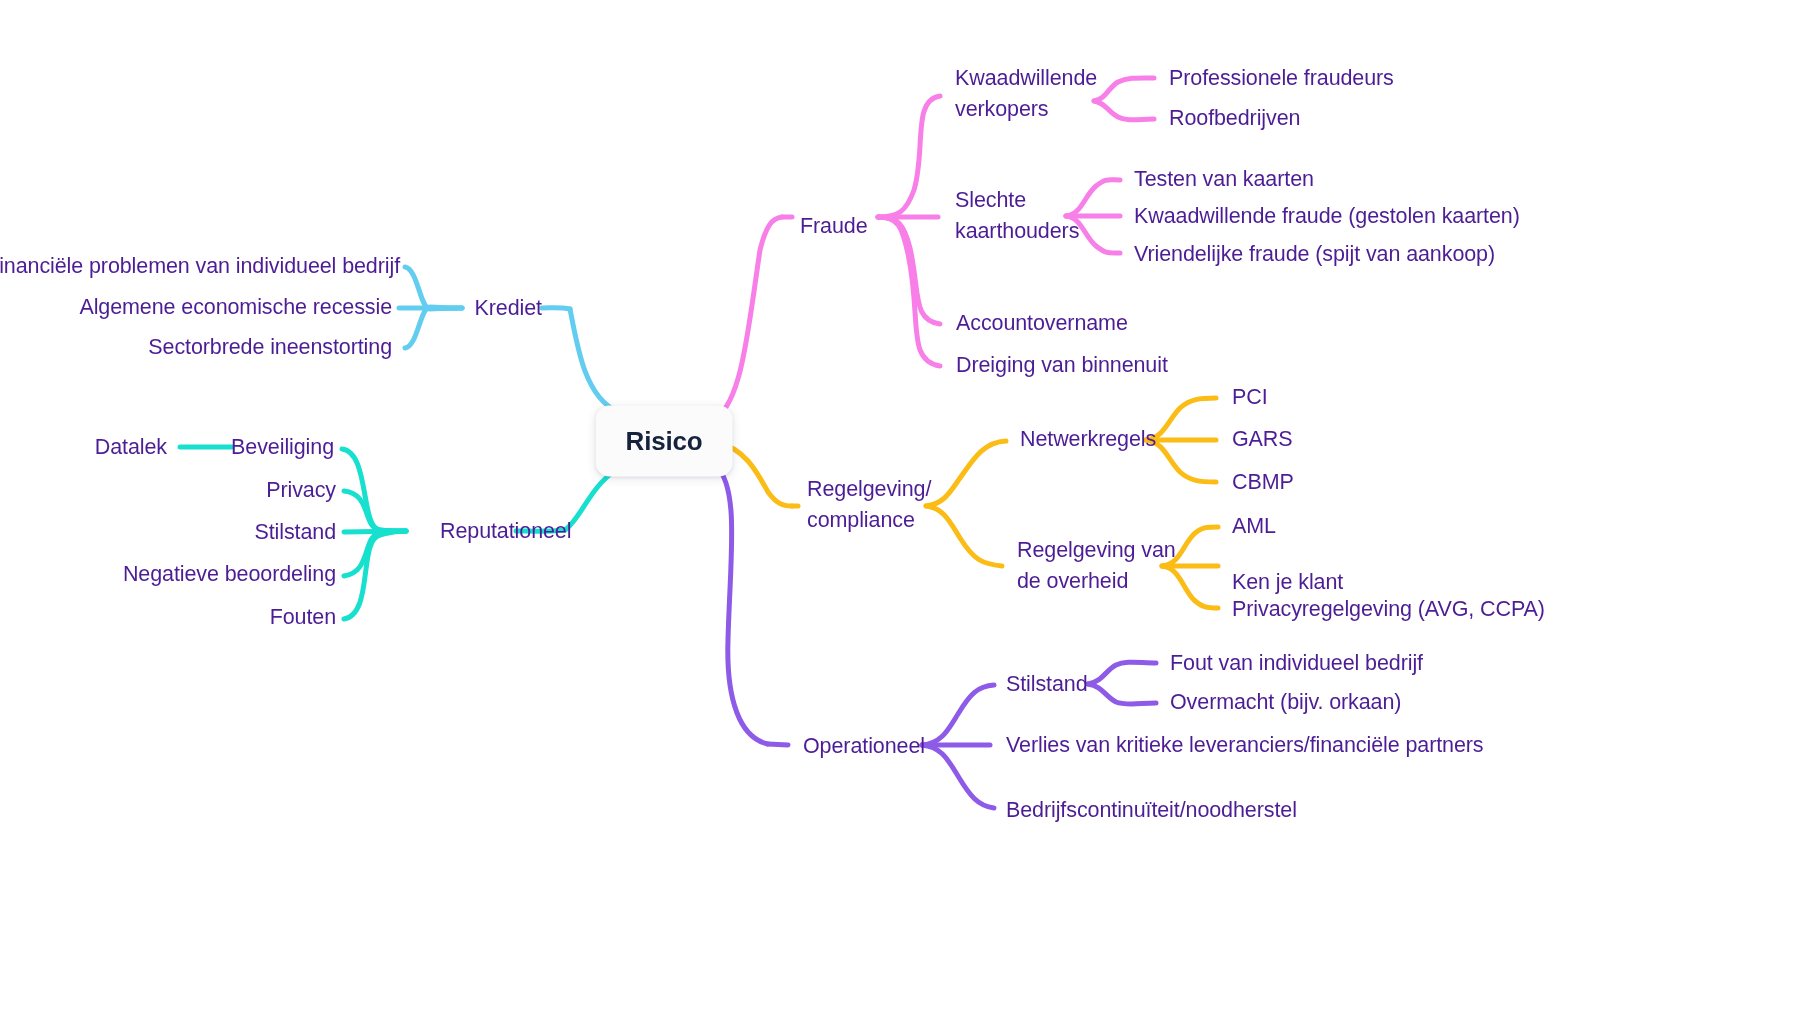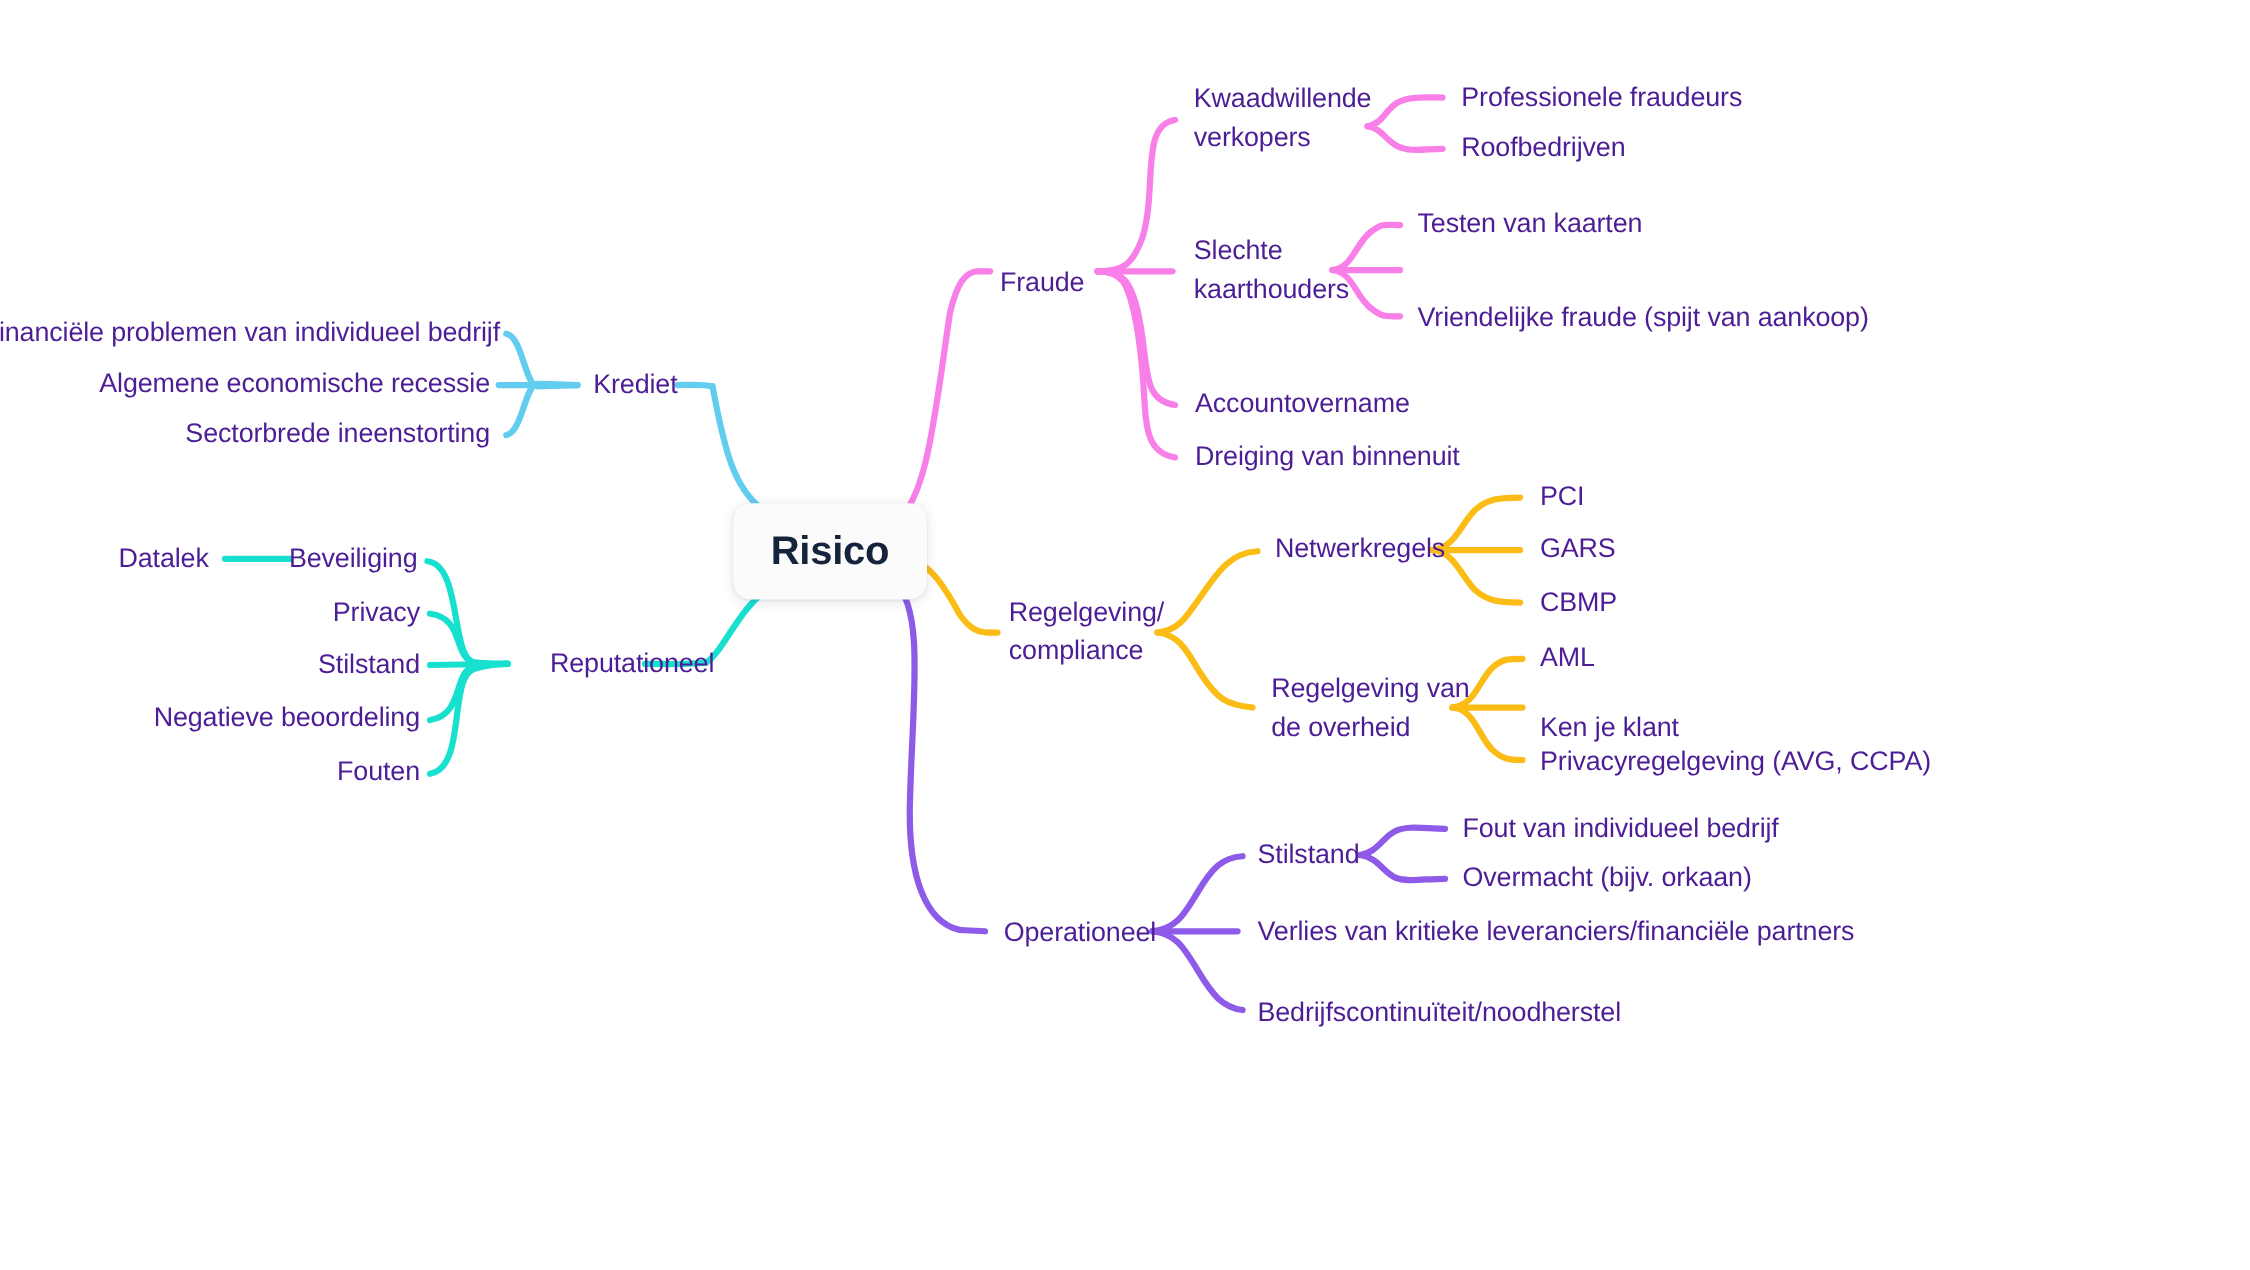--- a/index.html
+++ b/index.html
@@ -25,21 +25,21 @@
   .node.l{transform:translate(-100%,-50%);text-align:right;} 
 
   #root{
     position:absolute;
     transform:translate(-50%,-50%);
     background:#fbfbfb;
     border-radius:14px;
     box-shadow:0 2px 10px rgba(20,30,60,.10), 0 1px 3px rgba(20,30,60,.07);
     padding:20px 30px;
     color:#16233c;
-    font-size:32px;
+    font-size:26px;
     font-weight:bold;
     letter-spacing:-0.2px;
   }
 </style>
 </head>
 <body>
 
 <div id="stage">
 
   <svg id="links" viewBox="0 0 1800 1016" xmlns="http://www.w3.org/2000/svg">
@@ -120,20 +120,21 @@
   <div class="node l" style="left:336px;top:617px;">Fouten</div>
 
   <div class="node r" style="left:800px;top:216px;margin-top:10px;">Fraude</div>
   <div class="node r" style="left:955px;top:94px;">Kwaadwillende
 verkopers</div>
   <div class="node r" style="left:1169px;top:78px;">Professionele fraudeurs</div>
   <div class="node r" style="left:1169px;top:118px;text-align:center;">Roofbedrijven</div>
   <div class="node r" style="left:955px;top:216px;">Slechte
 kaarthouders</div>
   <div class="node r" style="left:1134px;top:179px;">Testen van kaarten</div>
+  <div class="node r" style="left:1134px;top:216px;">Kwaadwillende fraude (gestolen kaarten)</div>
   <div class="node r" style="left:1134px;top:254px;">Vriendelijke fraude (spijt van aankoop)</div>
   <div class="node r" style="left:956px;top:323px;">Accountovername</div>
   <div class="node r" style="left:956px;top:365px;text-align:right;">Dreiging van binnenuit</div>
 
   <div class="node r" style="left:807px;top:505px;">Regelgeving/
 compliance</div>
   <div class="node r" style="left:1020px;top:439px;">Netwerkregels</div>
   <div class="node r" style="left:1232px;top:397px;">PCI</div>
   <div class="node r" style="left:1232px;top:439px;">GARS</div>
   <div class="node r" style="left:1232px;top:482px;">CBMP</div>

